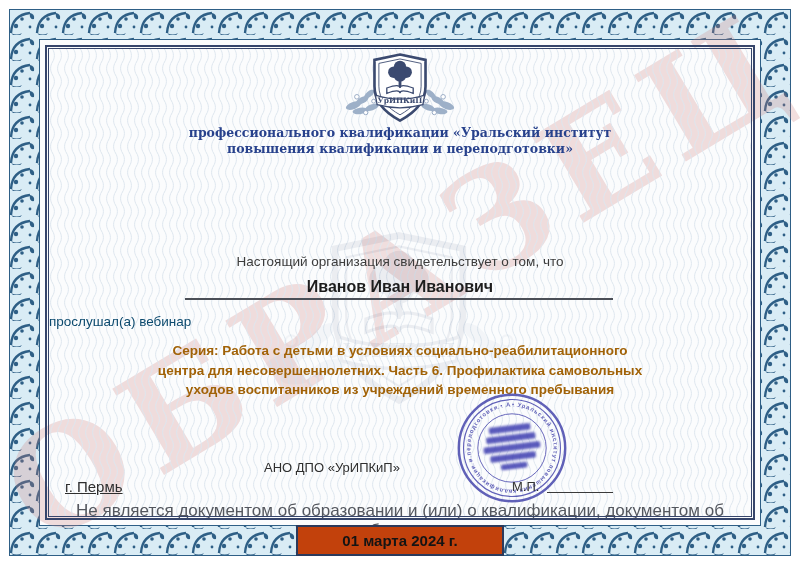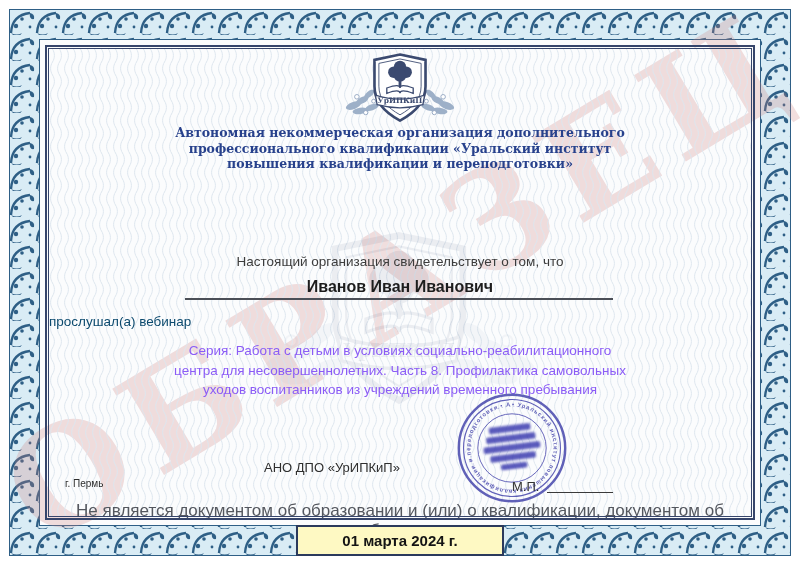--- a/index.html
+++ b/index.html
@@ -30,32 +30,32 @@
     letter-spacing:10px; padding-left:10px; color:#3e4e63; }
   .statement { position:absolute; top:205px; left:0; width:100%; text-align:center;
     font-size:13.5px; color:#3c3c3c; }
   .recipient { position:absolute; top:229px; left:0; width:100%; text-align:center;
     font-size:16px; font-weight:bold; color:#1d1d1d; }
   .name-line { position:absolute; top:249px; left:136px; width:428px;
     border-top:2px solid #4b4f57; }
   .action { position:absolute; top:265px; left:0; width:100%; text-align:left;
     font-size:13.5px; color:#0c4a6e; }
   .course { position:absolute; top:292px; left:0; width:100%; text-align:center;
-    font-size:13.5px; font-weight:normal; line-height:19.5px; color:#8b5cf6; }
+    font-size:13.5px; font-weight:bold; line-height:19.5px; color:#a16207; }
   .stamp { position:absolute; left:406px; top:342px; opacity:0.85; }
   .director { position:absolute; left:215px; top:410px; font-size:13px;
     line-height:17px; color:#2e2e2e; }
-  .city { position:absolute; left:16px; top:429px; font-size:10px; color:#2e2e2e; }
+  .city { position:absolute; left:16px; top:429px; font-size:15px; color:#2e2e2e;text-decoration:underline; }
   .mp { position:absolute; left:463px; top:430px; font-size:13px; color:#333; }
   .sig-line { position:absolute; left:498px; top:443px; width:66px;
     border-bottom:1.5px solid #3a3a3a; }
   .disclaimer { position:absolute; top:452px; left:0; width:100%; text-align:center;
     font-size:17px; color:#54575e; }
   .date-box { position:absolute; left:296px; top:525px; width:208px; height:31px;
-    background:#fef9c3; border:2px solid #2b3a5c; z-index:5;
+    background:#c2410c; border:2px solid #2b3a5c; z-index:5;
     display:flex; align-items:center; justify-content:center;
     font-size:15px; font-weight:bold; color:#141414; }
 </style>
 </head>
 <body>
 
 <div class="page">
 
   <svg class="frame-svg" width="782" height="547" aria-hidden="true">
     <defs>
@@ -129,36 +129,35 @@
 
     <svg class="emblem-wm" width="330" height="300" aria-hidden="true">
       <use href="#crest" xlink:href="#crest" width="330" height="300"></use>
     </svg>
 
     <svg class="logo" width="132" height="74">
       <use href="#crest" xlink:href="#crest" width="132" height="74"></use>
     </svg>
 
     <div class="org">
-      <div>Автономная некоммерческая организация дополнительного</div>
       <div>профессионального квалификации «Уральский институт</div>
       <div>повышения квалификации и переподготовки»</div>
     </div>
 
 
     <div class="statement">Настоящий организация свидетельствует о том, что</div>
 
     <div class="recipient">Иванов Иван Иванович</div>
     <div class="name-line"></div>
 
     <div class="action">прослушал(а) вебинар</div>
 
     <div class="course">
       <div>Серия: Работа с детьми в условиях социально-реабилитационного</div>
-      <div>центра для несовершеннолетних. Часть 8. Профилактика самовольных</div>
+      <div>центра для несовершеннолетних. Часть 6. Профилактика самовольных</div>
       <div>уходов воспитанников из учреждений временного пребывания</div>
     </div>
 
     <svg class="stamp" width="114" height="114" viewBox="0 0 120 120">
       <defs>
         <filter id="blr" x="-20%" y="-20%" width="140%" height="140%">
           <feGaussianBlur stdDeviation="1.3"></feGaussianBlur>
         </filter>
         <path id="ringPath" d="M60,16 a44,44 0 1,1 -0.01,0 Z" fill="none"></path>
       </defs>

